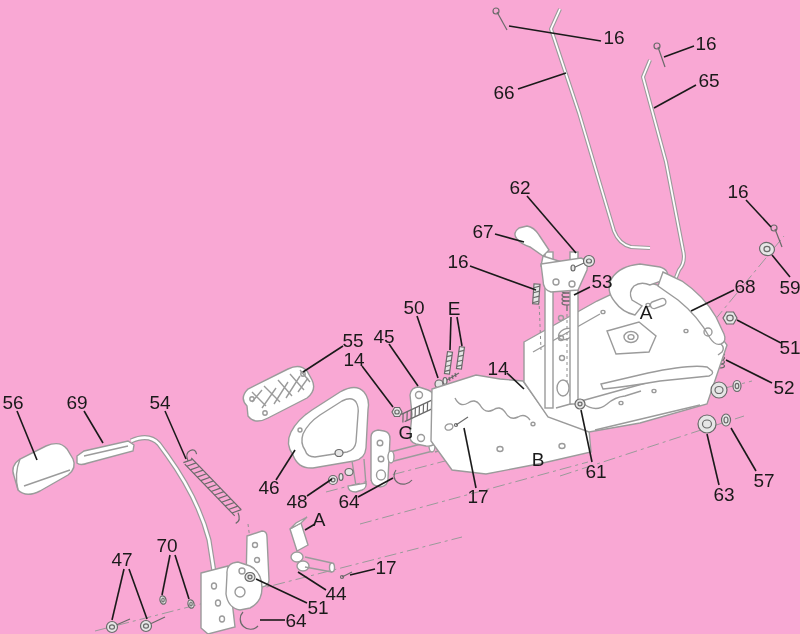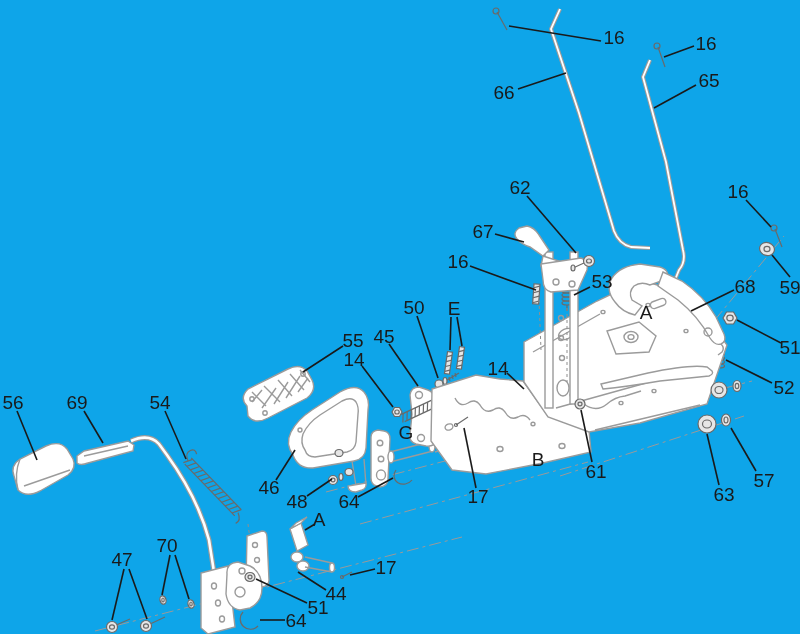--- a/index.html
+++ b/index.html
@@ -15,21 +15,21 @@
   .rod-o{fill:none;stroke:var(--part,#9b9b9b);stroke-width:4;}
   .rod-i{fill:none;stroke:#ffffff;stroke-width:1.8;}
   .dashv{fill:none;stroke:#8f8f8f;stroke-width:1;stroke-dasharray:3 3;}
   .leader{stroke:var(--line,#1a1a1a);stroke-width:1.6;}
   .axis{fill:none;stroke:#9a9a9a;stroke-width:1;stroke-dasharray:12 4 3 4;}
   .lbl{font-family:"Liberation Sans",sans-serif;font-size:19px;fill:var(--line,#1a1a1a);}
 </style>
 </head>
 <body>
 
-<div class="stage" style="background: #0ea5e9; text-decoration: underline;">
+<div class="stage" style="background: #f9a8d4; text-decoration: underline;">
 <svg id="diagram-svg" width="800" height="634" viewBox="0 0 800 634" style="--line: #1a1a1a; --part: #9b9b9b; --hw: #6a6a6a;">
 
   <g id="axes-layer">
         <line x1="95" y1="631" x2="462" y2="537" class="axis"></line>
         <line x1="326" y1="492" x2="752" y2="381" class="axis"></line>
         <line x1="360" y1="524" x2="588" y2="462" class="axis"></line>
         <line x1="700" y1="338" x2="784" y2="236" class="axis"></line>
         <line x1="560" y1="476" x2="744" y2="416" class="axis"></line>
       </g>
 

